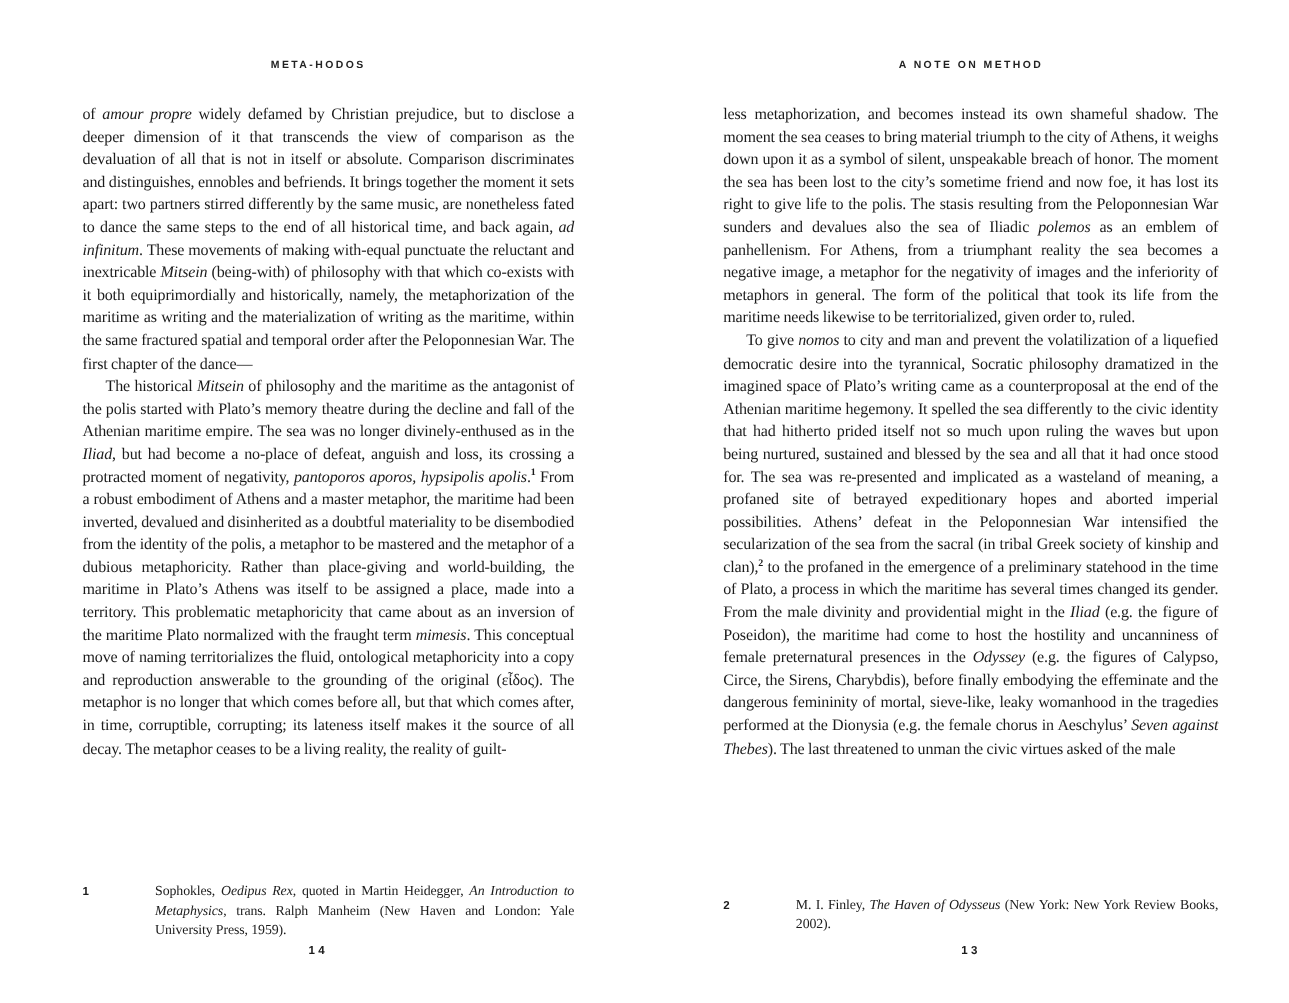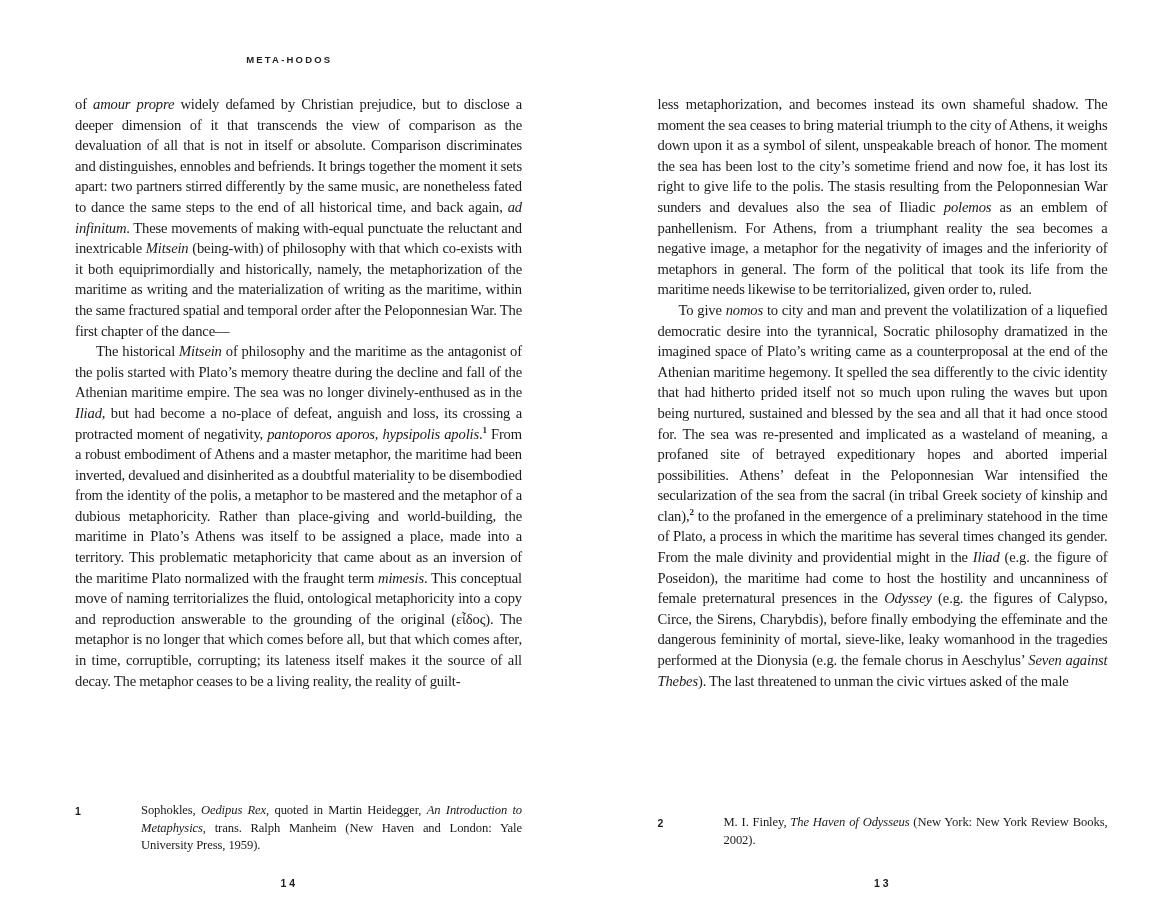--- a/index.html
+++ b/index.html
@@ -83,21 +83,20 @@
     position: absolute;
     top: 858px;
     left: 0;
     width: 100%;
     text-align: center;
     font-family: "Liberation Sans", sans-serif;
     font-size: 10.5px;
     font-weight: 700;
     letter-spacing: 3px;
     color: #1b1b1b;
-    margin-top: 19px;
   }
   em { font-style: italic; }
 </style>
 </head>
 <body>
 
 <div class="spread">
 
   <div class="page page-left">
     <div class="running-header">META-HODOS</div>
@@ -108,20 +107,21 @@
     <div class="footnotes">
       <div class="footnote">
         <span class="fn-num">1</span>
         <span class="fn-text">Sophokles, <em>Oedipus Rex</em>, quoted in Martin Heidegger, <em>An Introduction to Metaphysics</em>, trans. Ralph Manheim (New Haven and London: Yale University Press, 1959).</span>
       </div>
     </div>
     <div class="page-number">14</div>
   </div>
 
   <div class="page page-right">
+    <div class="running-header">A NOTE ON METHOD</div>
     <div class="page-body">
       <p class="para">less metaphorization, and becomes instead its own shameful shadow. The moment the sea ceases to bring material triumph to the city of Athens, it weighs down upon it as a symbol of silent, unspeakable breach of honor. The moment the sea has been lost to the city’s sometime friend and now foe, it has lost its right to give life to the polis. The stasis resulting from the Peloponnesian War sunders and devalues also the sea of Iliadic <em>polemos</em> as an emblem of panhellenism. For Athens, from a triumphant reality the sea becomes a negative image, a metaphor for the negativity of images and the inferiority of metaphors in general. The form of the political that took its life from the maritime needs likewise to be territorialized, given order to, ruled.</p>
       <p class="para indent">To give <em>nomos</em> to city and man and prevent the volatilization of a liquefied democratic desire into the tyrannical, Socratic philosophy dramatized in the imagined space of Plato’s writing came as a counterproposal at the end of the Athenian maritime hegemony. It spelled the sea differently to the civic identity that had hitherto prided itself not so much upon ruling the waves but upon being nurtured, sustained and blessed by the sea and all that it had once stood for. The sea was re-presented and implicated as a wasteland of meaning, a profaned site of betrayed expeditionary hopes and aborted imperial possibilities. Athens’ defeat in the Peloponnesian War intensified the secularization of the sea from the sacral (in tribal Greek society of kinship and clan),<sup class="fn-ref">2</sup> to the profaned in the emergence of a preliminary statehood in the time of Plato, a process in which the maritime has several times changed its gender. From the male divinity and providential might in the <em>Iliad</em> (e.g. the figure of Poseidon), the maritime had come to host the hostility and uncanniness of female preternatural presences in the <em>Odyssey</em> (e.g. the figures of Calypso, Circe, the Sirens, Charybdis), before finally embodying the effeminate and the dangerous femininity of mortal, sieve-like, leaky womanhood in the tragedies performed at the Dionysia (e.g. the female chorus in Aeschylus’ <em>Seven against Thebes</em>). The last threatened to unman the civic virtues asked of the male</p>
     </div>
     <div class="footnotes">
       <div class="footnote">
         <span class="fn-num">2</span>
         <span class="fn-text">M. I. Finley, <em>The Haven of Odysseus</em> (New York: New York Review Books, 2002).</span>
       </div>
     </div>

